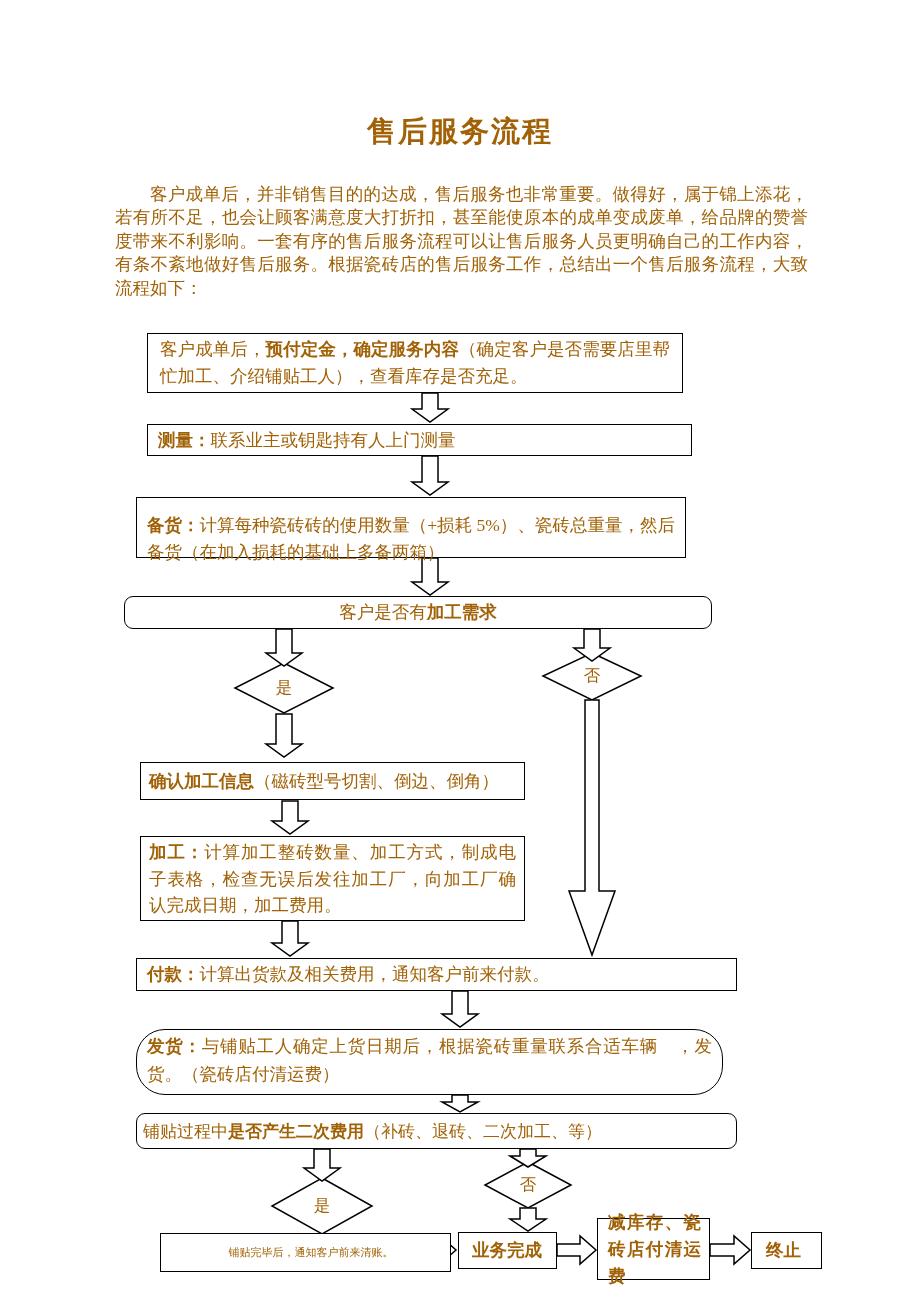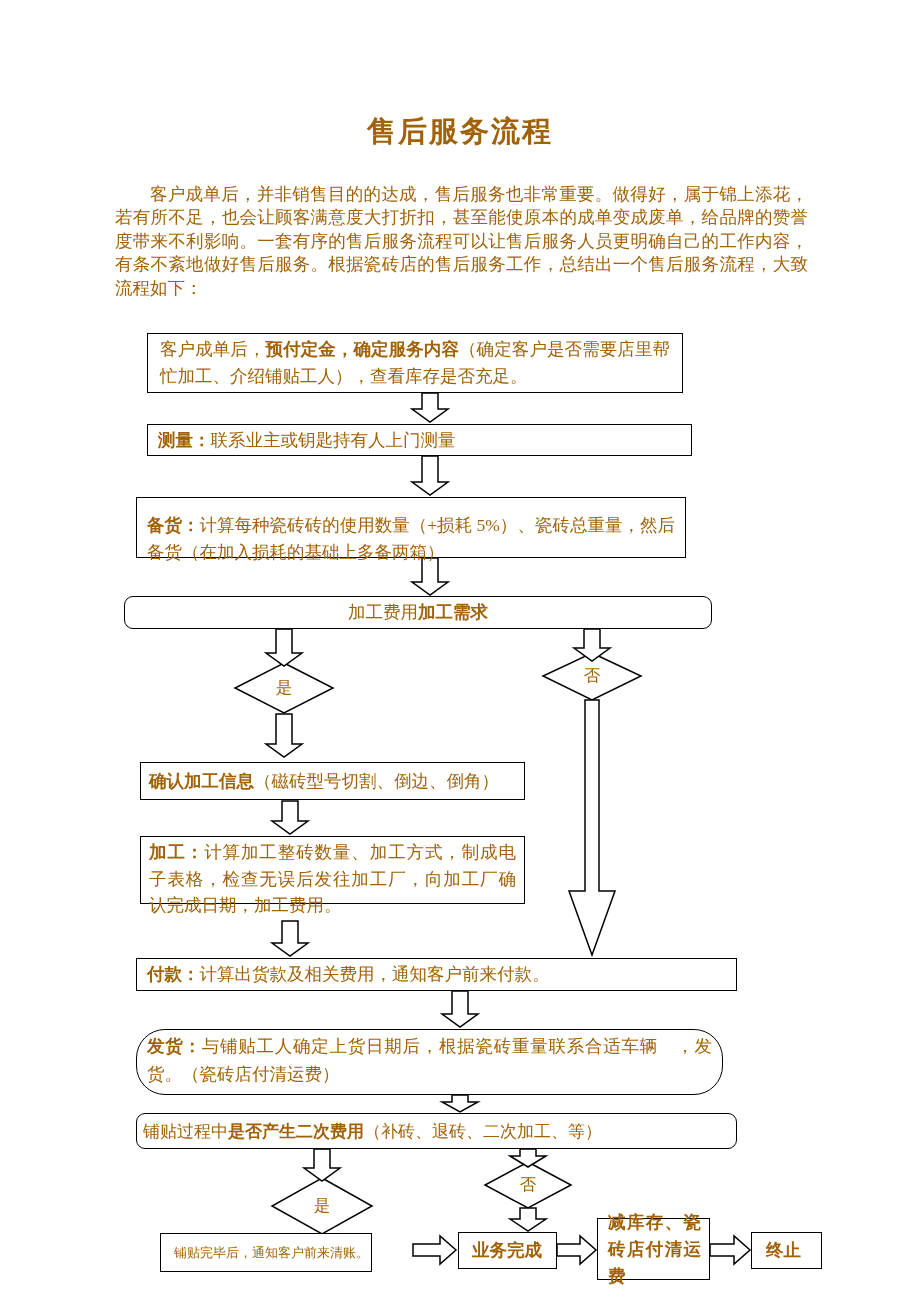--- a/index.html
+++ b/index.html
@@ -56,40 +56,40 @@
 
   <div class="node" style="left:147px;top:333px;width:536px;height:60px;padding:2px 12px;"><span>客户成单后，</span><span class="b">预付定金，确定服务内容</span><span>（确定客户是否需要店里帮忙加工、介绍铺贴工人），查看库存是否充足。</span></div>
 
   <div class="node vcenter" style="left:147px;top:424px;width:545px;height:32px;padding:0 10px;">
       <span><span class="b">测量：</span><span>联系业主或钥匙持有人上门测量</span></span>
     </div>
 
   <div class="node" style="left:136px;top:497px;width:550px;height:61px;padding:14px 10px;"><span class="b">备货：</span><span>计算每种瓷砖砖的使用数量（+损耗 5%）、瓷砖总重量，然后备货（在加入损耗的基础上多备两箱）</span></div>
 
   <div class="node rounded vcenter hcenter" style="left:124px;top:596px;width:588px;height:33px;">
-      <span><span>加工费用</span><span class="b">加工需求</span></span>
+      <span><span>客户是否有</span><span class="b">加工需求</span></span>
     </div>
 
   <div class="node vcenter" style="left:140px;top:762px;width:385px;height:38px;padding:0 8px;">
       <span><span class="b">确认加工信息</span><span>（磁砖型号切割、倒边、倒角）</span></span>
     </div>
 
-  <div class="node" style="left:140px;top:836px;width:385px;height:68px;padding:2px 8px;line-height:26.5px;"><span class="b">加工：</span><span>计算加工整砖数量、加工方式，制成电子表格，检查无误后发往加工厂，向加工厂确认完成日期，加工费用。</span></div>
+  <div class="node" style="left:140px;top:836px;width:385px;height:85px;padding:2px 8px;line-height:26.5px;"><span class="b">加工：</span><span>计算加工整砖数量、加工方式，制成电子表格，检查无误后发往加工厂，向加工厂确认完成日期，加工费用。</span></div>
 
   <div class="node vcenter" style="left:136px;top:958px;width:601px;height:33px;padding:0 10px;">
       <span><span class="b">付款：</span><span>计算出货款及相关费用，通知客户前来付款。</span></span>
     </div>
 
   <div class="node" style="left:136px;top:1029px;width:587px;height:66px;padding:2px 10px;line-height:28px;border-radius:29px;"><span class="b">发货：</span><span>与铺贴工人确定上货日期后，根据瓷砖重量联系合适车辆　，发货。（瓷砖店付清运费）</span></div>
 
   <div class="node rounded vcenter" style="left:136px;top:1113px;width:601px;height:36px;padding:0 6px;font-size:17px;">
       <span><span>铺贴过程中</span><span class="b">是否产生二次费用</span><span>（补砖、退砖、二次加工、等）</span></span>
     </div>
 
-  <div class="node vcenter hcenter" style="left:160px;top:1233px;width:212px;height:39px;font-size:13px;padding-left:11px;">
+  <div class="node vcenter hcenter" style="left:160px;top:1233px;width:291px;height:39px;font-size:11px;padding-left:11px;">
       <span><span>铺贴完毕后，通知客户前来清账。</span></span>
     </div>
 
   <div class="node vcenter" style="left:458px;top:1232px;width:99px;height:37px;padding:0 0 0 13px;">
       <span><span class="b">业务完成</span></span>
     </div>
 
   <div class="node vcenter" style="left:597px;top:1218px;width:113px;height:62px;padding:0 8px 0 10px;line-height:27px;">
       <span><span class="b">减库存、瓷砖店付清运费</span></span>
     </div>

